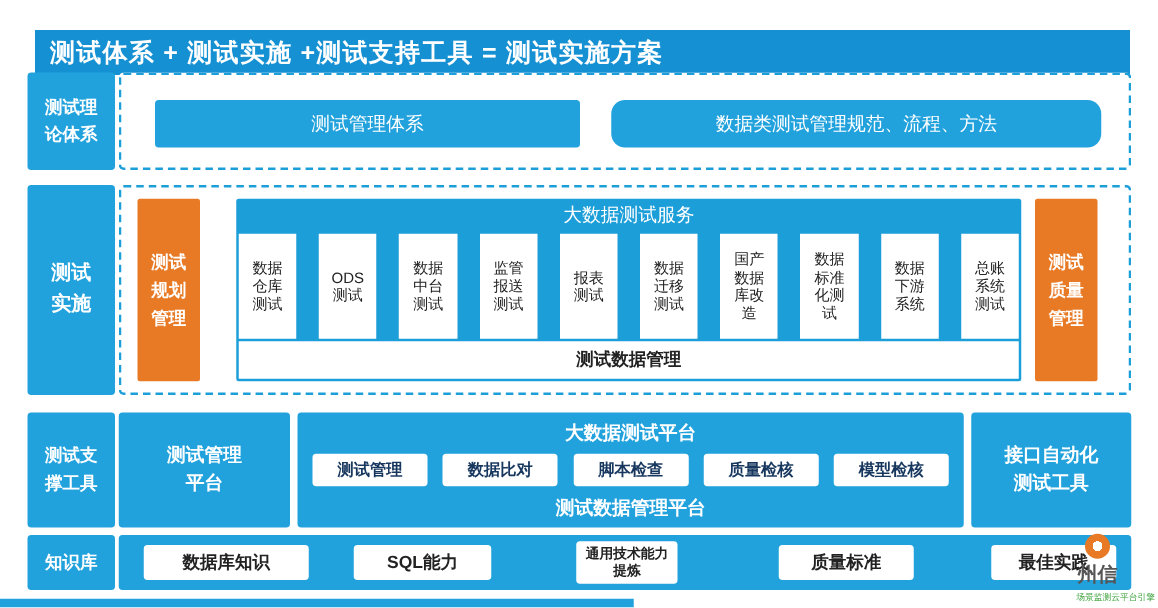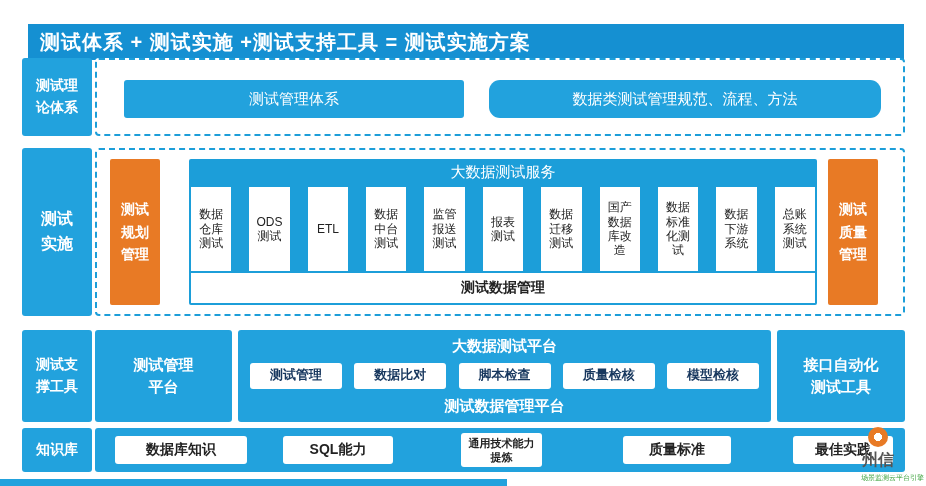--- a/index.html
+++ b/index.html
@@ -51,21 +51,21 @@
 
   
   .row3 { position:absolute; left:95px; top:330px; width:810px; height:92px;
     display:flex; gap:6px; }
   .tool-left, .tool-right { background:#22A2DD; color:#fff; font-size:15px; font-weight:bold;
     display:flex; align-items:center; justify-content:center; text-align:center;
     white-space:pre-line; line-height:1.5; border-radius:3px; }
   .tool-left  { width:137px; }
   .tool-right { width:128px; }
   .tool-mid { flex:1; background:#22A2DD; border-radius:3px; display:flex;
-    flex-direction:column; justify-content:space-between; padding:5px 12px;font-family:Liberation Mono, monospace; }
+    flex-direction:column; justify-content:space-between; padding:5px 12px; }
   .mid-caption { height:22px; color:#fff; font-size:15px; font-weight:bold;
     display:flex; align-items:center; justify-content:center; }
   .mid-buttons { display:flex; justify-content:space-between; align-items:center; }
   .wbtn { background:#fff; color:#17375E; font-size:13px; font-weight:600; height:26px;
     line-height:26px; padding:0 20px; border-radius:3px; text-align:center; }
 
   
   .row4 { position:absolute; left:95px; top:428px; width:810px; height:44px;
     background:#22A2DD; border-radius:3px; }
   .kbox { position:absolute; top:8px; height:28px; background:#fff; color:#222;
@@ -117,21 +117,20 @@
 管理</div>
 
     <div class="services">
       <div class="svc-header">大数据测试服务</div>
       <div class="svc-grid">
         <div class="svc-cell">数据
 仓库
 测试</div>
         <div class="svc-cell">ODS
 测试</div>
-        <div class="svc-cell">ETL</div>
         <div class="svc-cell">数据
 中台
 测试</div>
         <div class="svc-cell">监管
 报送
 测试</div>
         <div class="svc-cell">报表
 测试</div>
         <div class="svc-cell">数据
 迁移

